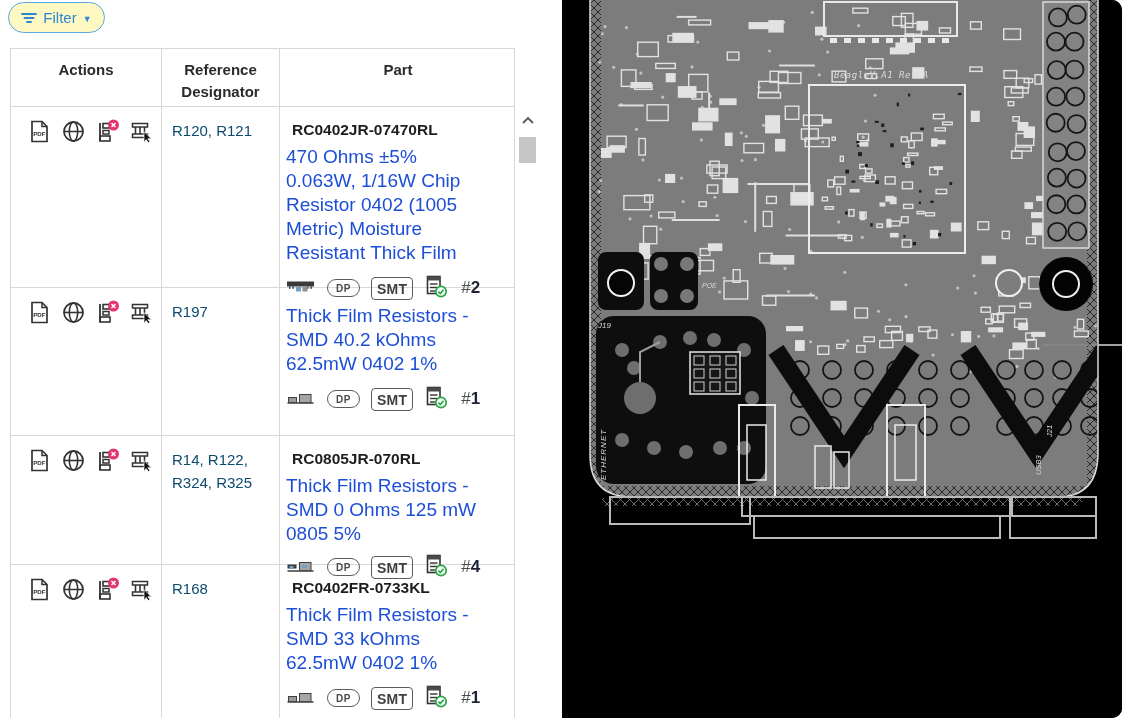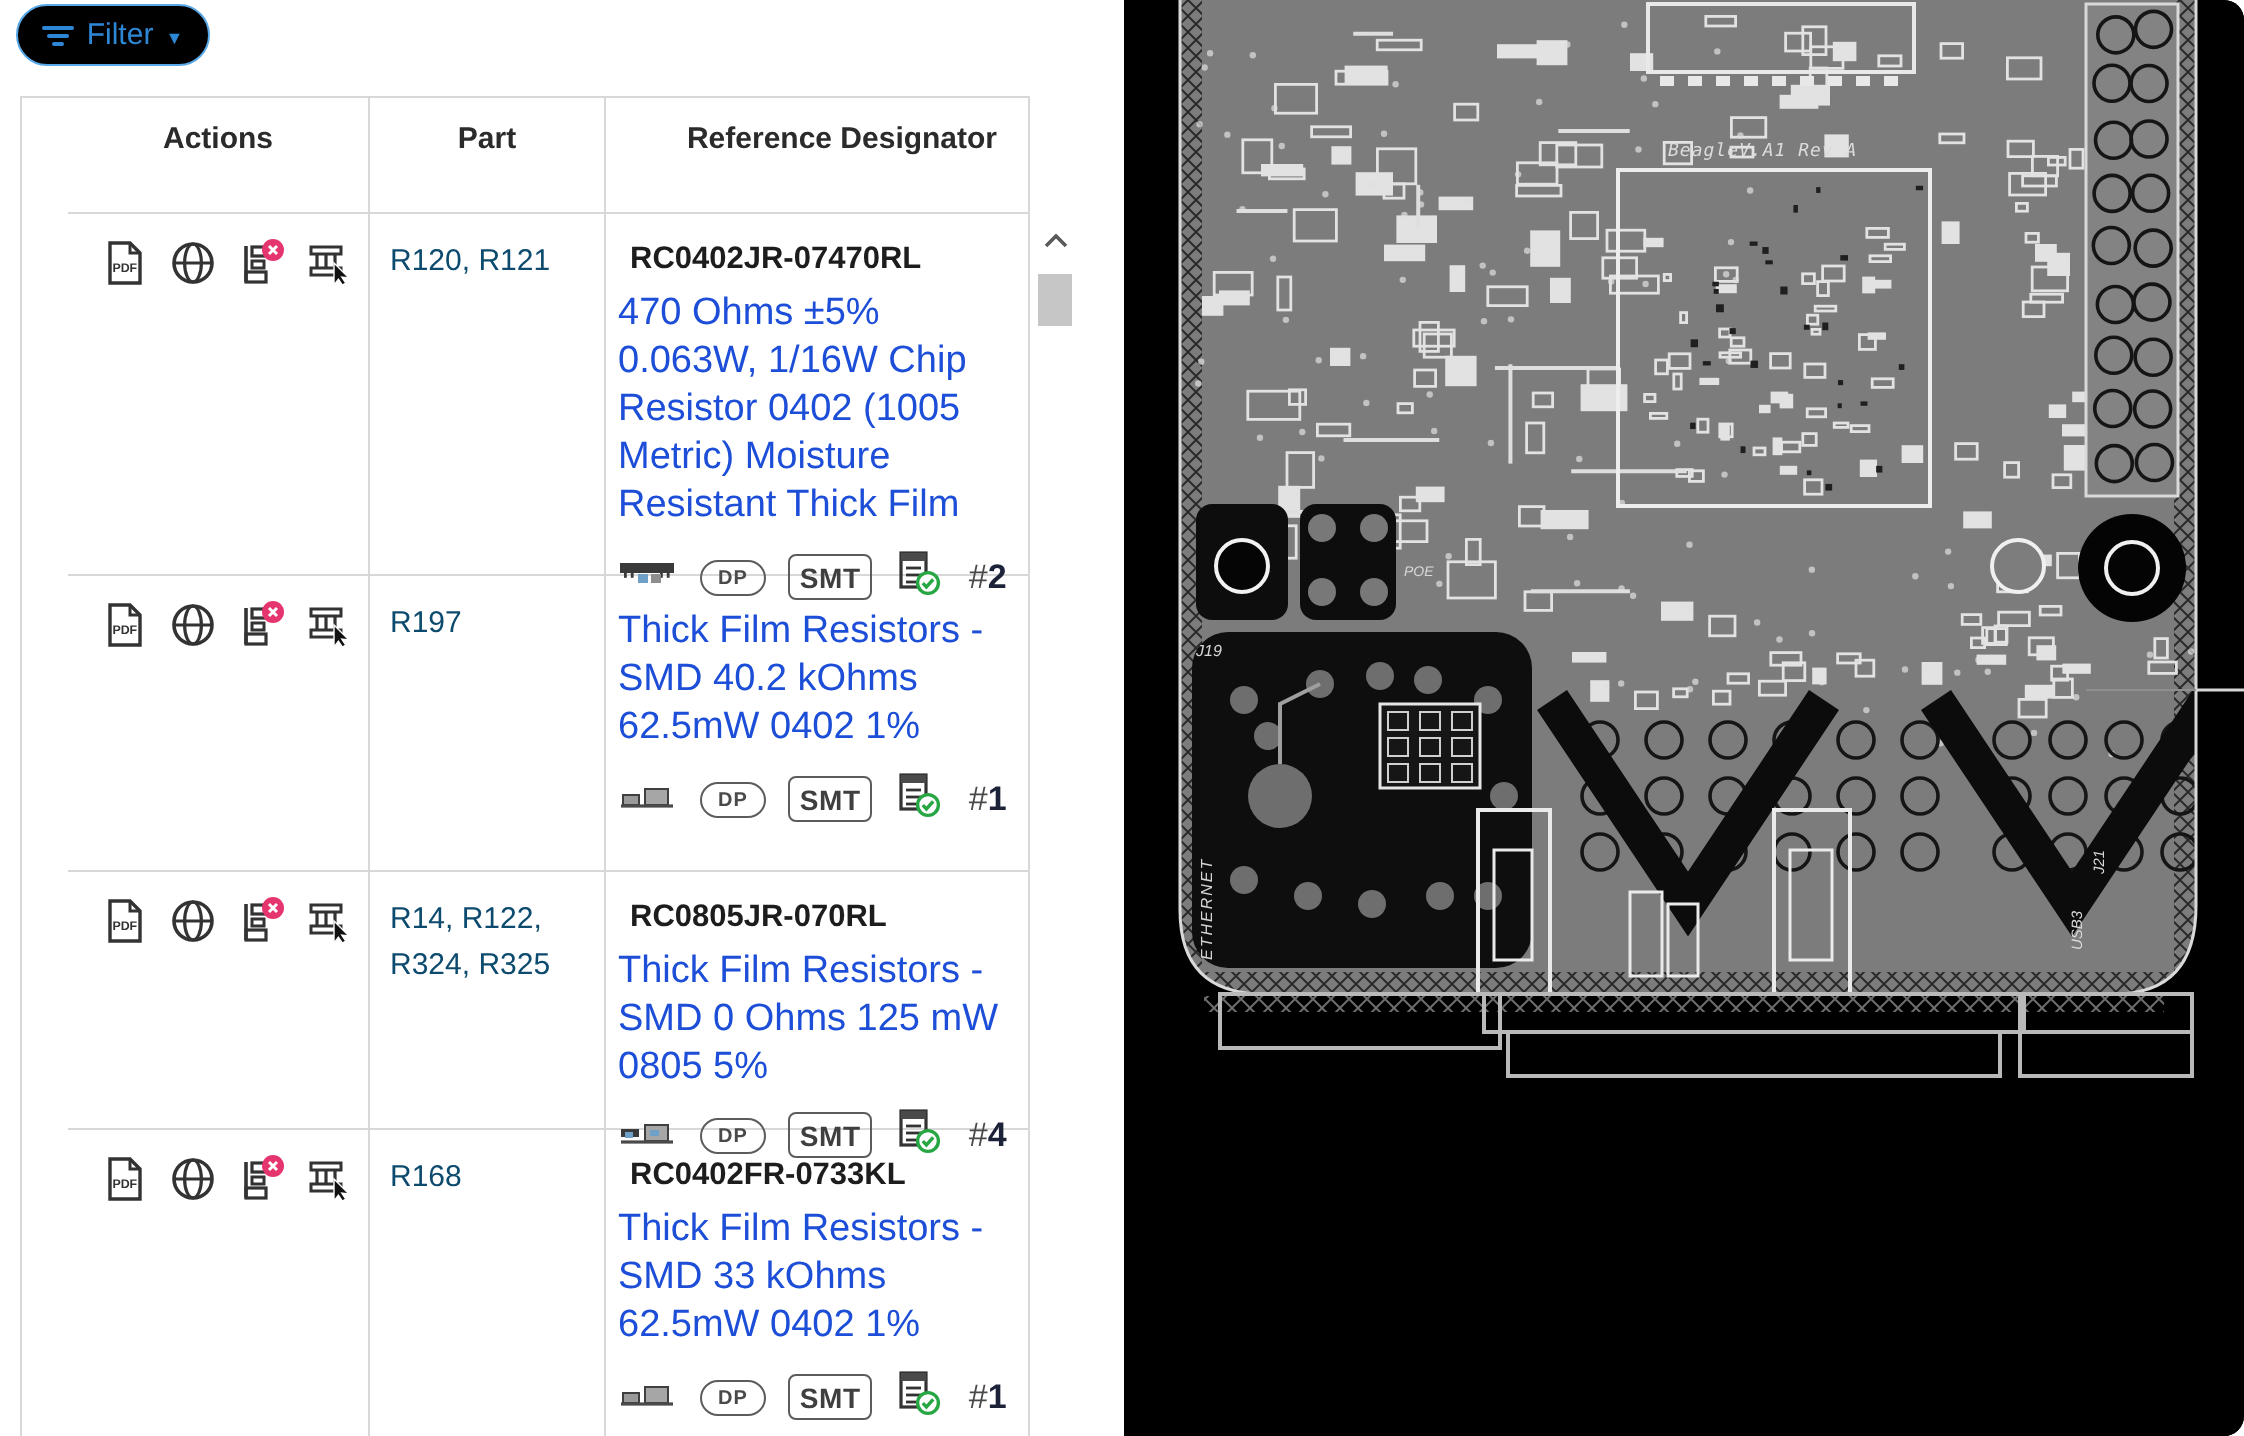--- a/index.html
+++ b/index.html
@@ -6,36 +6,36 @@
   .app{
     position:relative;width:1122px;height:718px;overflow:hidden;
     border-radius:10px;background:#ffffff;
     font-family:"Liberation Sans",sans-serif;
     -webkit-font-smoothing:antialiased;
   }
   
   .left{position:absolute;left:0;top:0;width:562px;height:718px;background:#fff;}
   .filter-btn{
     position:absolute;left:8px;top:2px;height:31px;width:97px;box-sizing:border-box;
-    border:1.5px solid #58A8E8;border-radius:16px;background:#000000;
+    border:1.5px solid #58A8E8;border-radius:16px;background:#fef9c3;
     display:flex;align-items:center;justify-content:center;gap:6px;
     color:#2E87D5;font-size:15px;cursor:pointer;
   }
   .filter-caret{font-size:9px;margin-top:2px;}
   .search-wrap{position:absolute;left:114px;top:1px;width:429px;height:33px;}
   .search-input{
     width:100%;height:100%;box-sizing:border-box;border:1px solid #cfcfcf;border-radius:2px;
     padding:0 36px 0 12px;font-family:"Liberation Sans",sans-serif;
     font-size:15px;font-style:italic;color:#444;outline:none;
   }
   .search-input::placeholder{color:#9b9b9b;font-style:italic;}
   .search-icon{position:absolute;right:9px;top:7px;}
   
   .tbl{position:absolute;left:10px;top:48px;width:505px;height:670px;box-sizing:border-box;
-       border:1px solid #d8d8d8;border-bottom:none;overflow:hidden;background:#fff;padding-left:23px;}
+       border:1px solid #d8d8d8;border-bottom:none;overflow:hidden;background:#fff;}
   .thead,.trow{display:grid;grid-template-columns:150px 118px 237px;}
   .thead{height:57px;border-bottom:1px solid #d8d8d8;}
   .th{font-weight:700;font-size:15px;color:#2b2b2b;text-align:center;padding-top:10px;line-height:22px;}
   .th+.th,.td+.td{border-left:1px solid #d8d8d8;}
   .trow{border-bottom:1px solid #d8d8d8;}
   .td{box-sizing:border-box;}
   .c-act{padding:12px 0 0 16px;display:flex;gap:9px;align-items:flex-start;}
   .aicon{display:inline-block;width:25px;height:25px;cursor:pointer;}
   .c-ref{padding:12px 6px 0 10px;font-size:15px;color:#0c4a6e;line-height:23px;}
   .c-part{padding:10px 6px 0 6px;}
@@ -134,22 +134,22 @@
         <line x1="6" y1="11" x2="10" y2="11" stroke="#2E87D5" stroke-width="2" stroke-linecap="round"></line>
       </svg>
       <span>Filter</span>
       <span class="filter-caret">▼</span>
     </div>
 
 
     <div class="tbl">
       <div class="thead">
         <div class="th">Actions</div>
+        <div class="th">Reference Designator</div>
         <div class="th">Part</div>
-        <div class="th">Reference Designator</div>
       </div>
 
       <div class="trow" style="height:180px">
         <div class="td c-act">
           <span class="aicon"><svg width="25" height="25">
                 <use href="#i-pdf"></use>
               </svg></span>
           <span class="aicon"><svg width="25" height="25">
                 <use href="#i-globe"></use>
               </svg></span>

